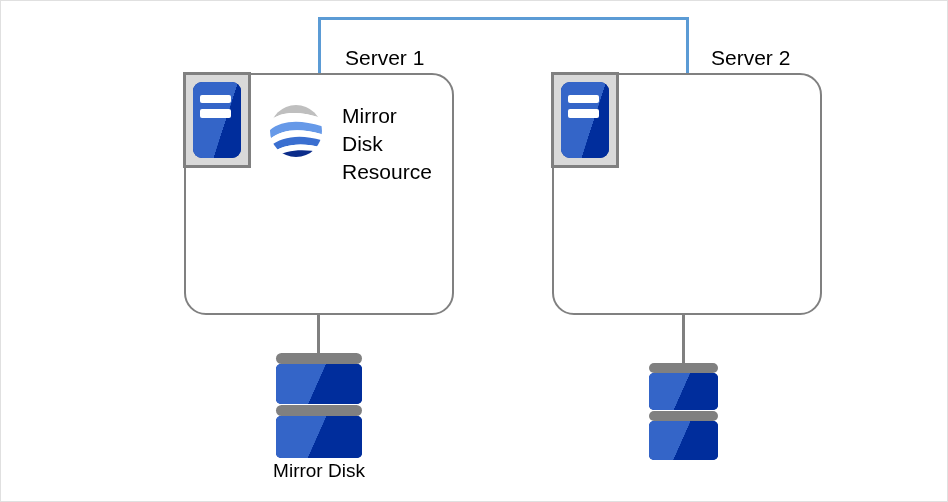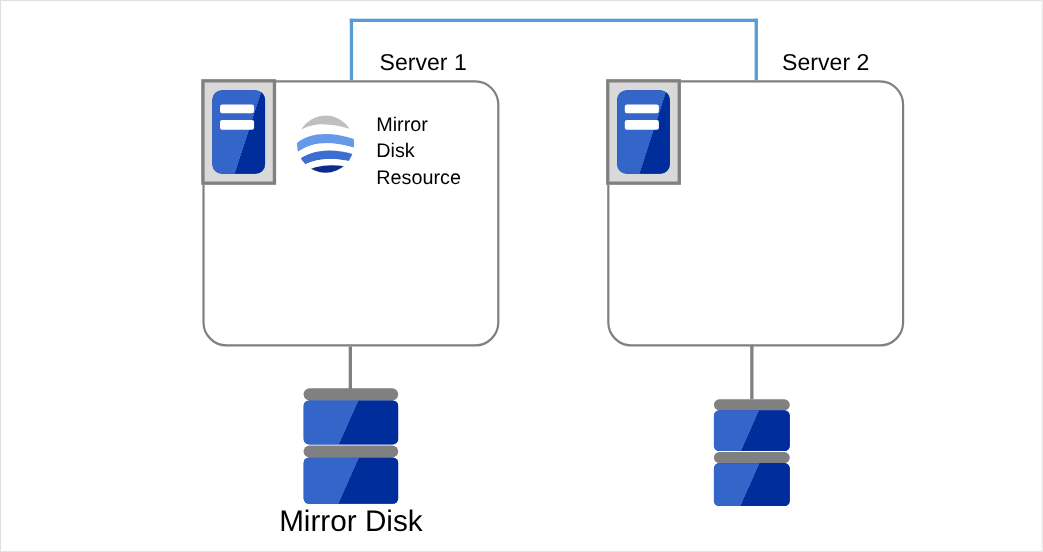--- a/index.html
+++ b/index.html
@@ -83,21 +83,21 @@
   .server-icon .bar.b2 { top: 36%; }
 
   
   .globe-icon {
     position: absolute;
   }
 
   
   .resource-text {
     position: absolute;
-    font-size: 18px;
+    font-size: 21px;
     color: #000000;
     line-height: 1.33;
     white-space: nowrap;
   }
 
   
   .drop-line {
     position: absolute;
     background: #808080;
   }
@@ -123,21 +123,21 @@
     position: absolute;
     left: 0;
     width: 100%;
     background: #808080;
     border-radius: 6px;
   }
 
   
   .disk-caption {
     position: absolute;
-    font-size: 27px;
+    font-size: 19px;
     color: #000000;
     white-space: nowrap;
     text-align: center;
     line-height: 1;
   }
 </style>
 </head>
 <body>
 
 <div id="canvas">

